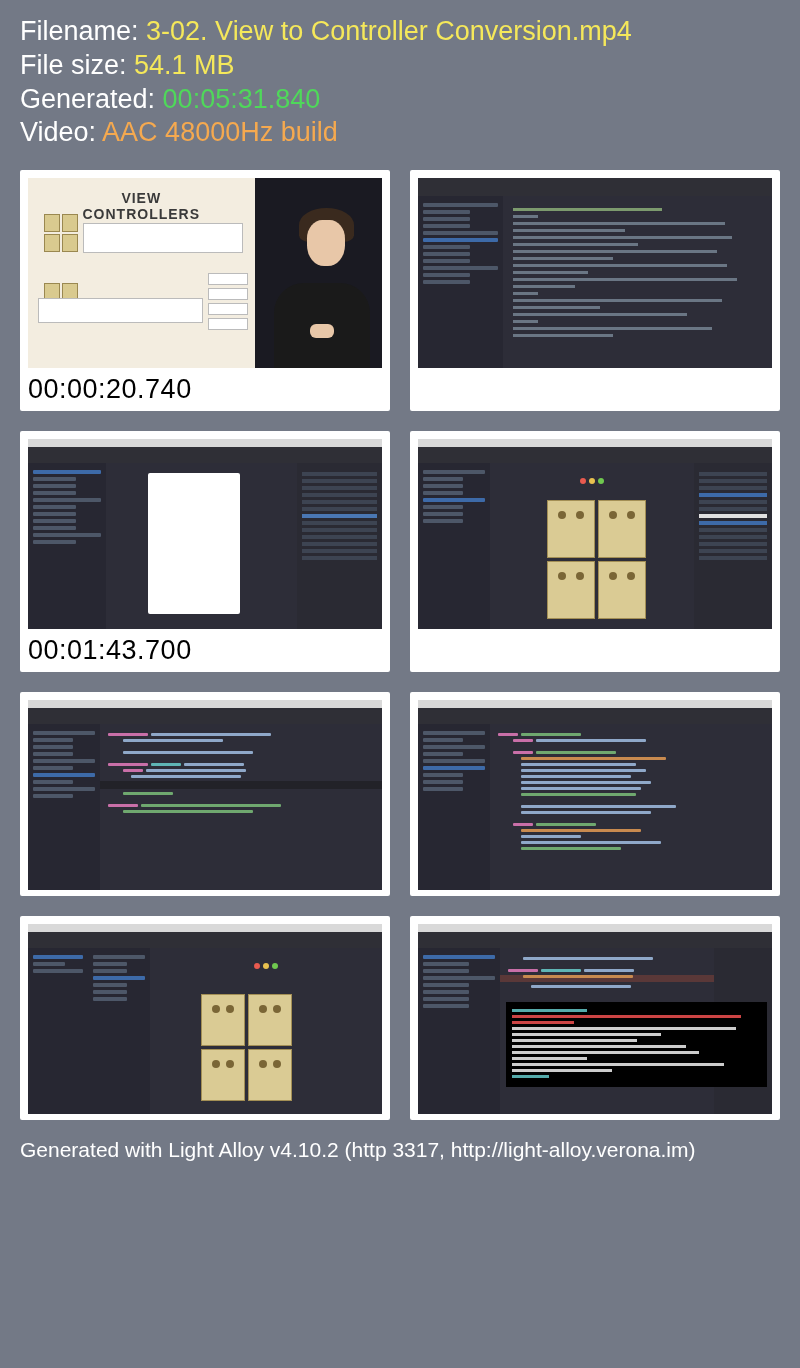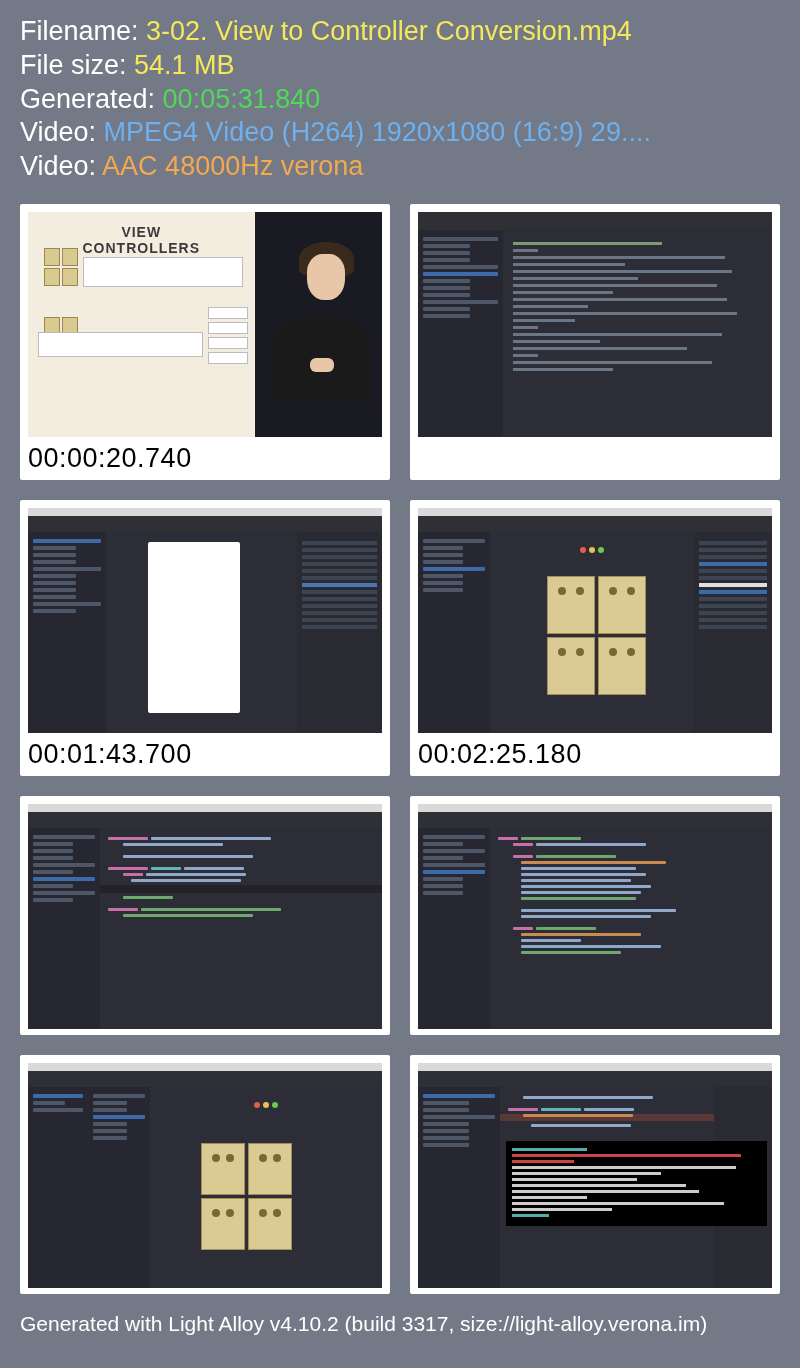--- a/index.html
+++ b/index.html
@@ -29,21 +29,21 @@
     grid-template-columns: 1fr 1fr;
     gap: 20px 20px;
   }
   .thumb-card {
     background: #fff;
     padding: 8px 8px 6px 8px;
     border-radius: 2px;
   }
   .thumb-img {
     width: 100%;
-    height: 225px;
+    height: 190px;
     background: #2b2b35;
     position: relative;
     overflow: hidden;
   }
   .timestamp {
     color: #000;
     font-size: 27px;
     margin-top: 6px;
     letter-spacing: 0.5px;
   }
@@ -186,24 +186,21 @@
   <div class="info-row">
     <span class="info-label">Filename: </span><span class="val-yellow">3-02. View to Controller Conversion.mp4</span>
   </div>
   <div class="info-row">
     <span class="info-label">File size: </span><span class="val-yellow">54.1 MB</span>
   </div>
   <div class="info-row">
     <span class="info-label">Generated: </span><span class="val-green">00:05:31.840</span>
   </div>
   <div class="info-row">
-    <span class="info-label">Video: </span><span class="val-blue">MPEG4 Video (H264) 1920x1080 (16:9) 29....</span>
-  </div>
-  <div class="info-row">
-    <span class="info-label">Video: </span><span class="val-orange">AAC 48000Hz verona</span>
+    <span class="info-label">Video: </span><span class="val-orange">AAC 48000Hz build</span>
   </div>
 </div>
 
 <div class="thumbs">
 
   <div class="thumb-card">
     <div class="thumb-img">
       <div class="t1-left"></div>
       <div class="t1-right"></div>
       <div class="t1-title">VIEW CONTROLLERS</div>
@@ -361,21 +358,20 @@
           <div style="width:6px;height:6px;border-radius:50%;background:#6fc84f;"></div>
         </div>
         <div class="card-grid-md">
           <div class="card-md"></div>
             <div class="card-md"></div>
           <div class="card-md"></div>
             <div class="card-md"></div>
         </div>
       </div>
     </div>
-    <div class="timestamp">00:02:25.180</div>
   </div>
 
   <div class="thumb-card">
     <div class="thumb-img">
       <div class="xc-menubar"></div>
         <div class="xc-top"></div>
       <div class="xc-left" style="width:72px;">
         <div class="sidebar-items">
           <div class="sb-item"></div>
             <div class="sb-item short"></div>
@@ -628,13 +624,13 @@
         <div class="tline wht" style="width:30%;"></div>
         <div class="tline wht" style="width:85%;"></div>
         <div class="tline wht" style="width:40%;"></div>
         <div class="tline blueL" style="width:15%;"></div>
       </div>
     </div>
   </div>
 
 </div>
 
-<div class="footer">Generated with Light Alloy v4.10.2 (build 3317, size://light-alloy.verona.im)</div>
+<div class="footer">Generated with Light Alloy v4.10.2 (http 3317, http://light-alloy.verona.im)</div>
 
 </body></html>

